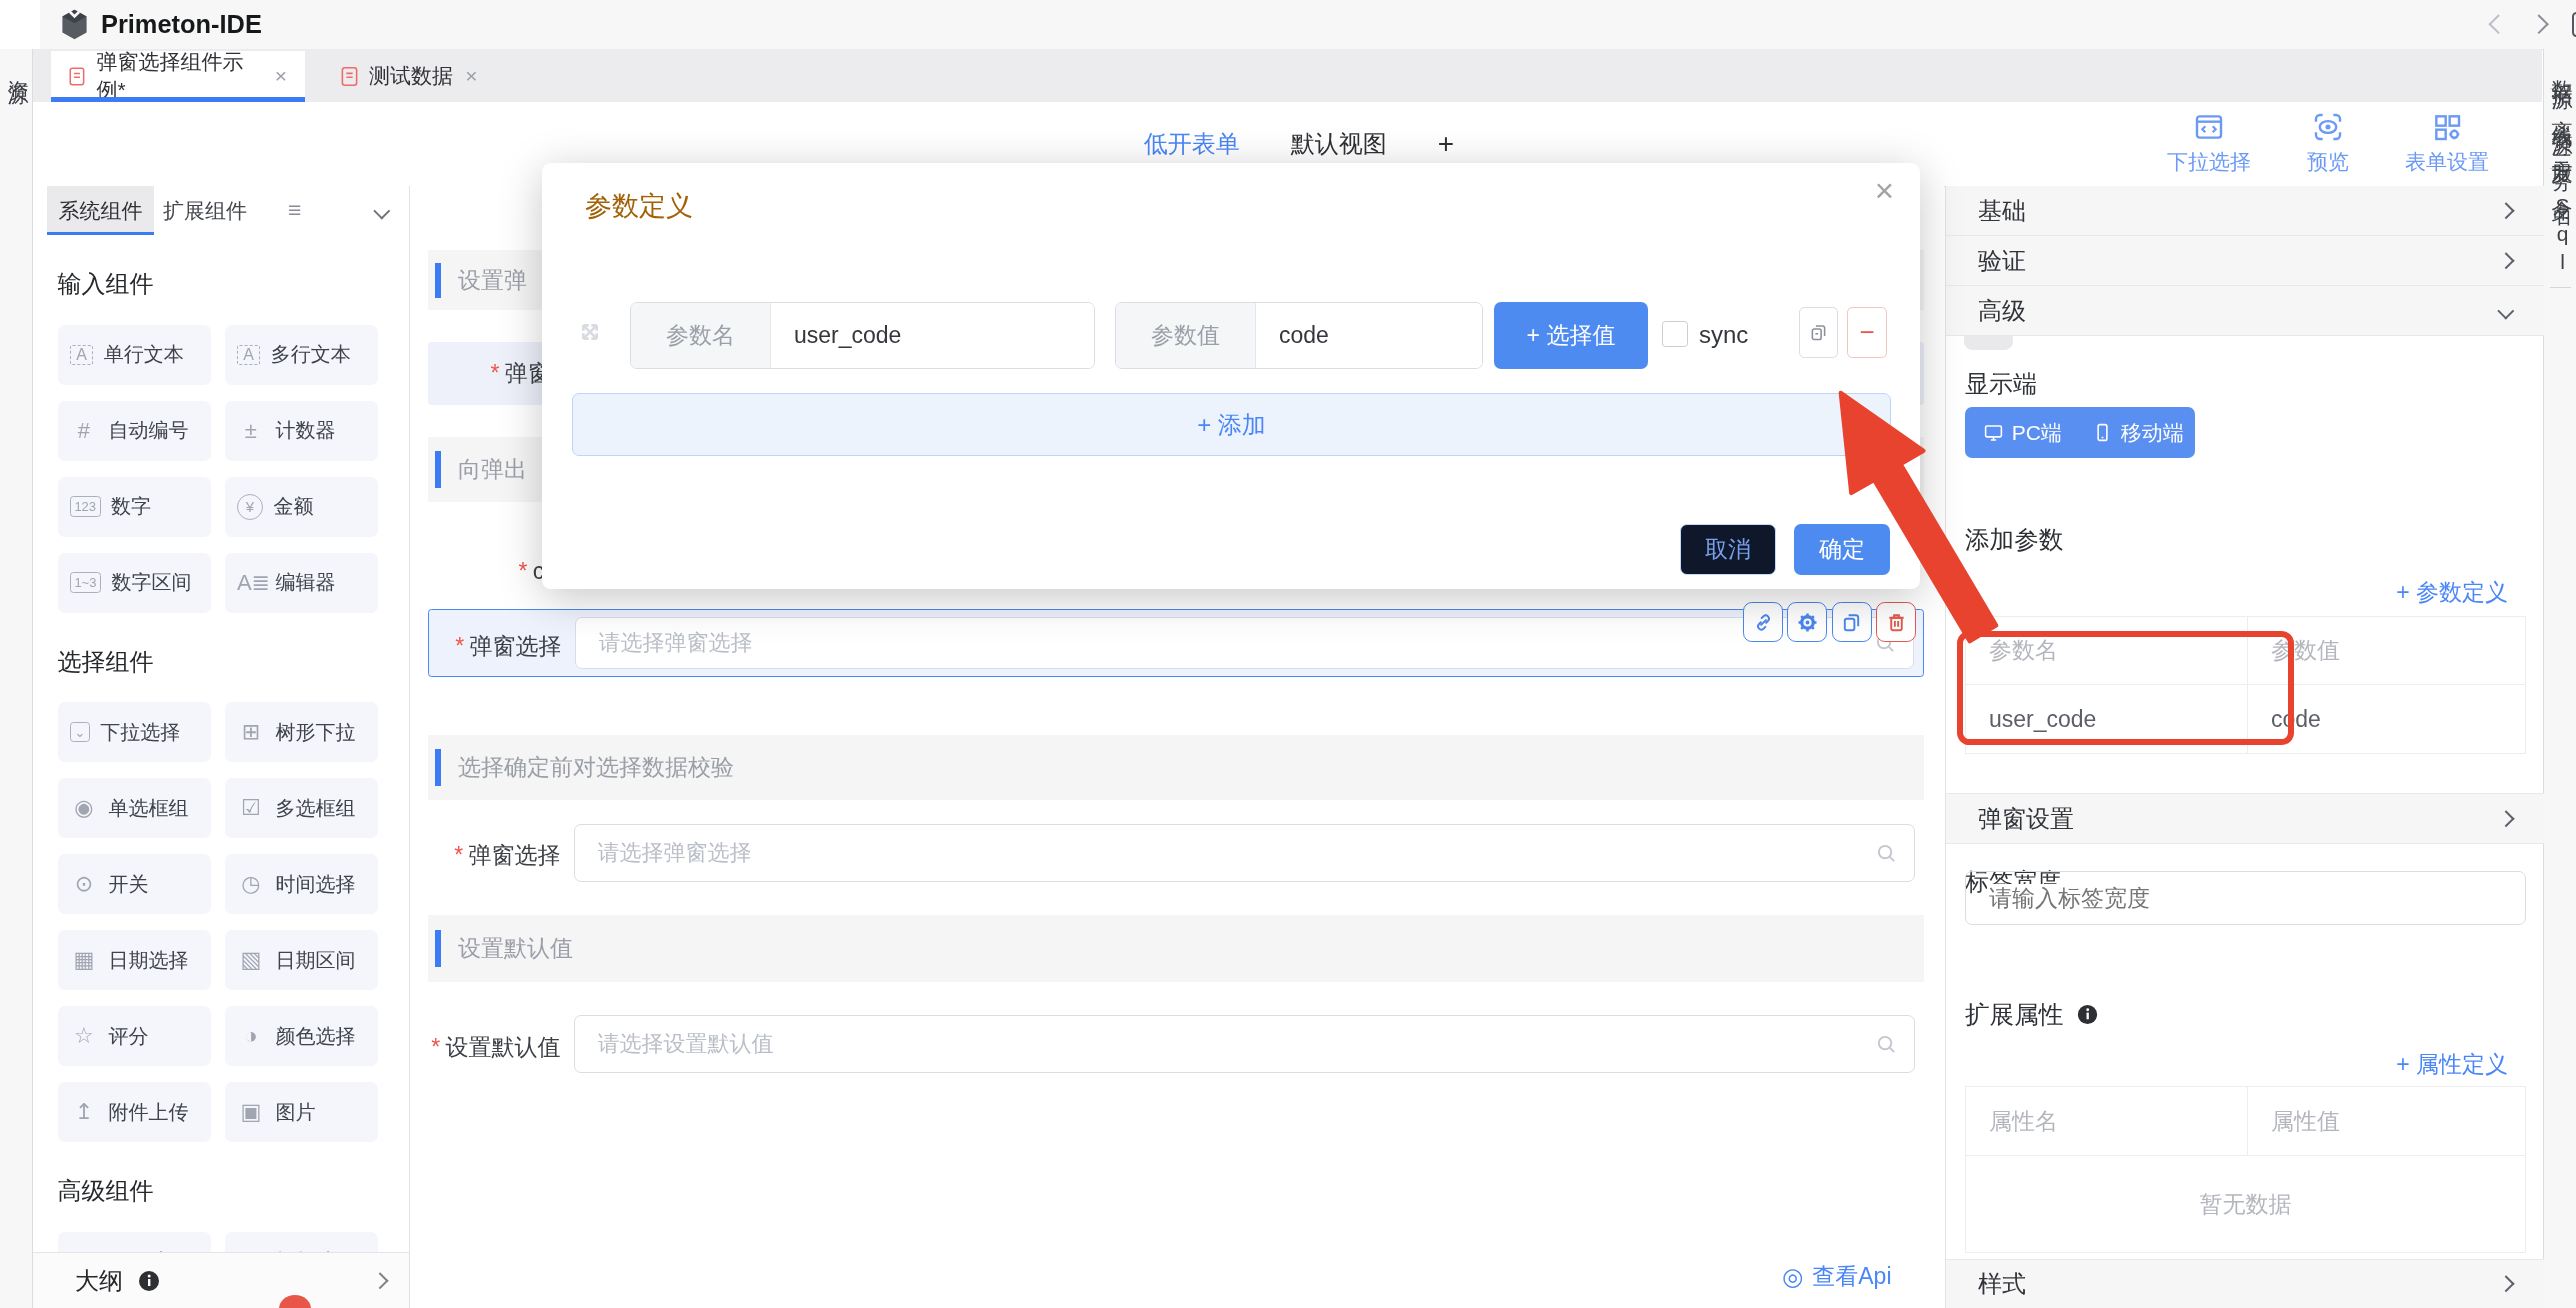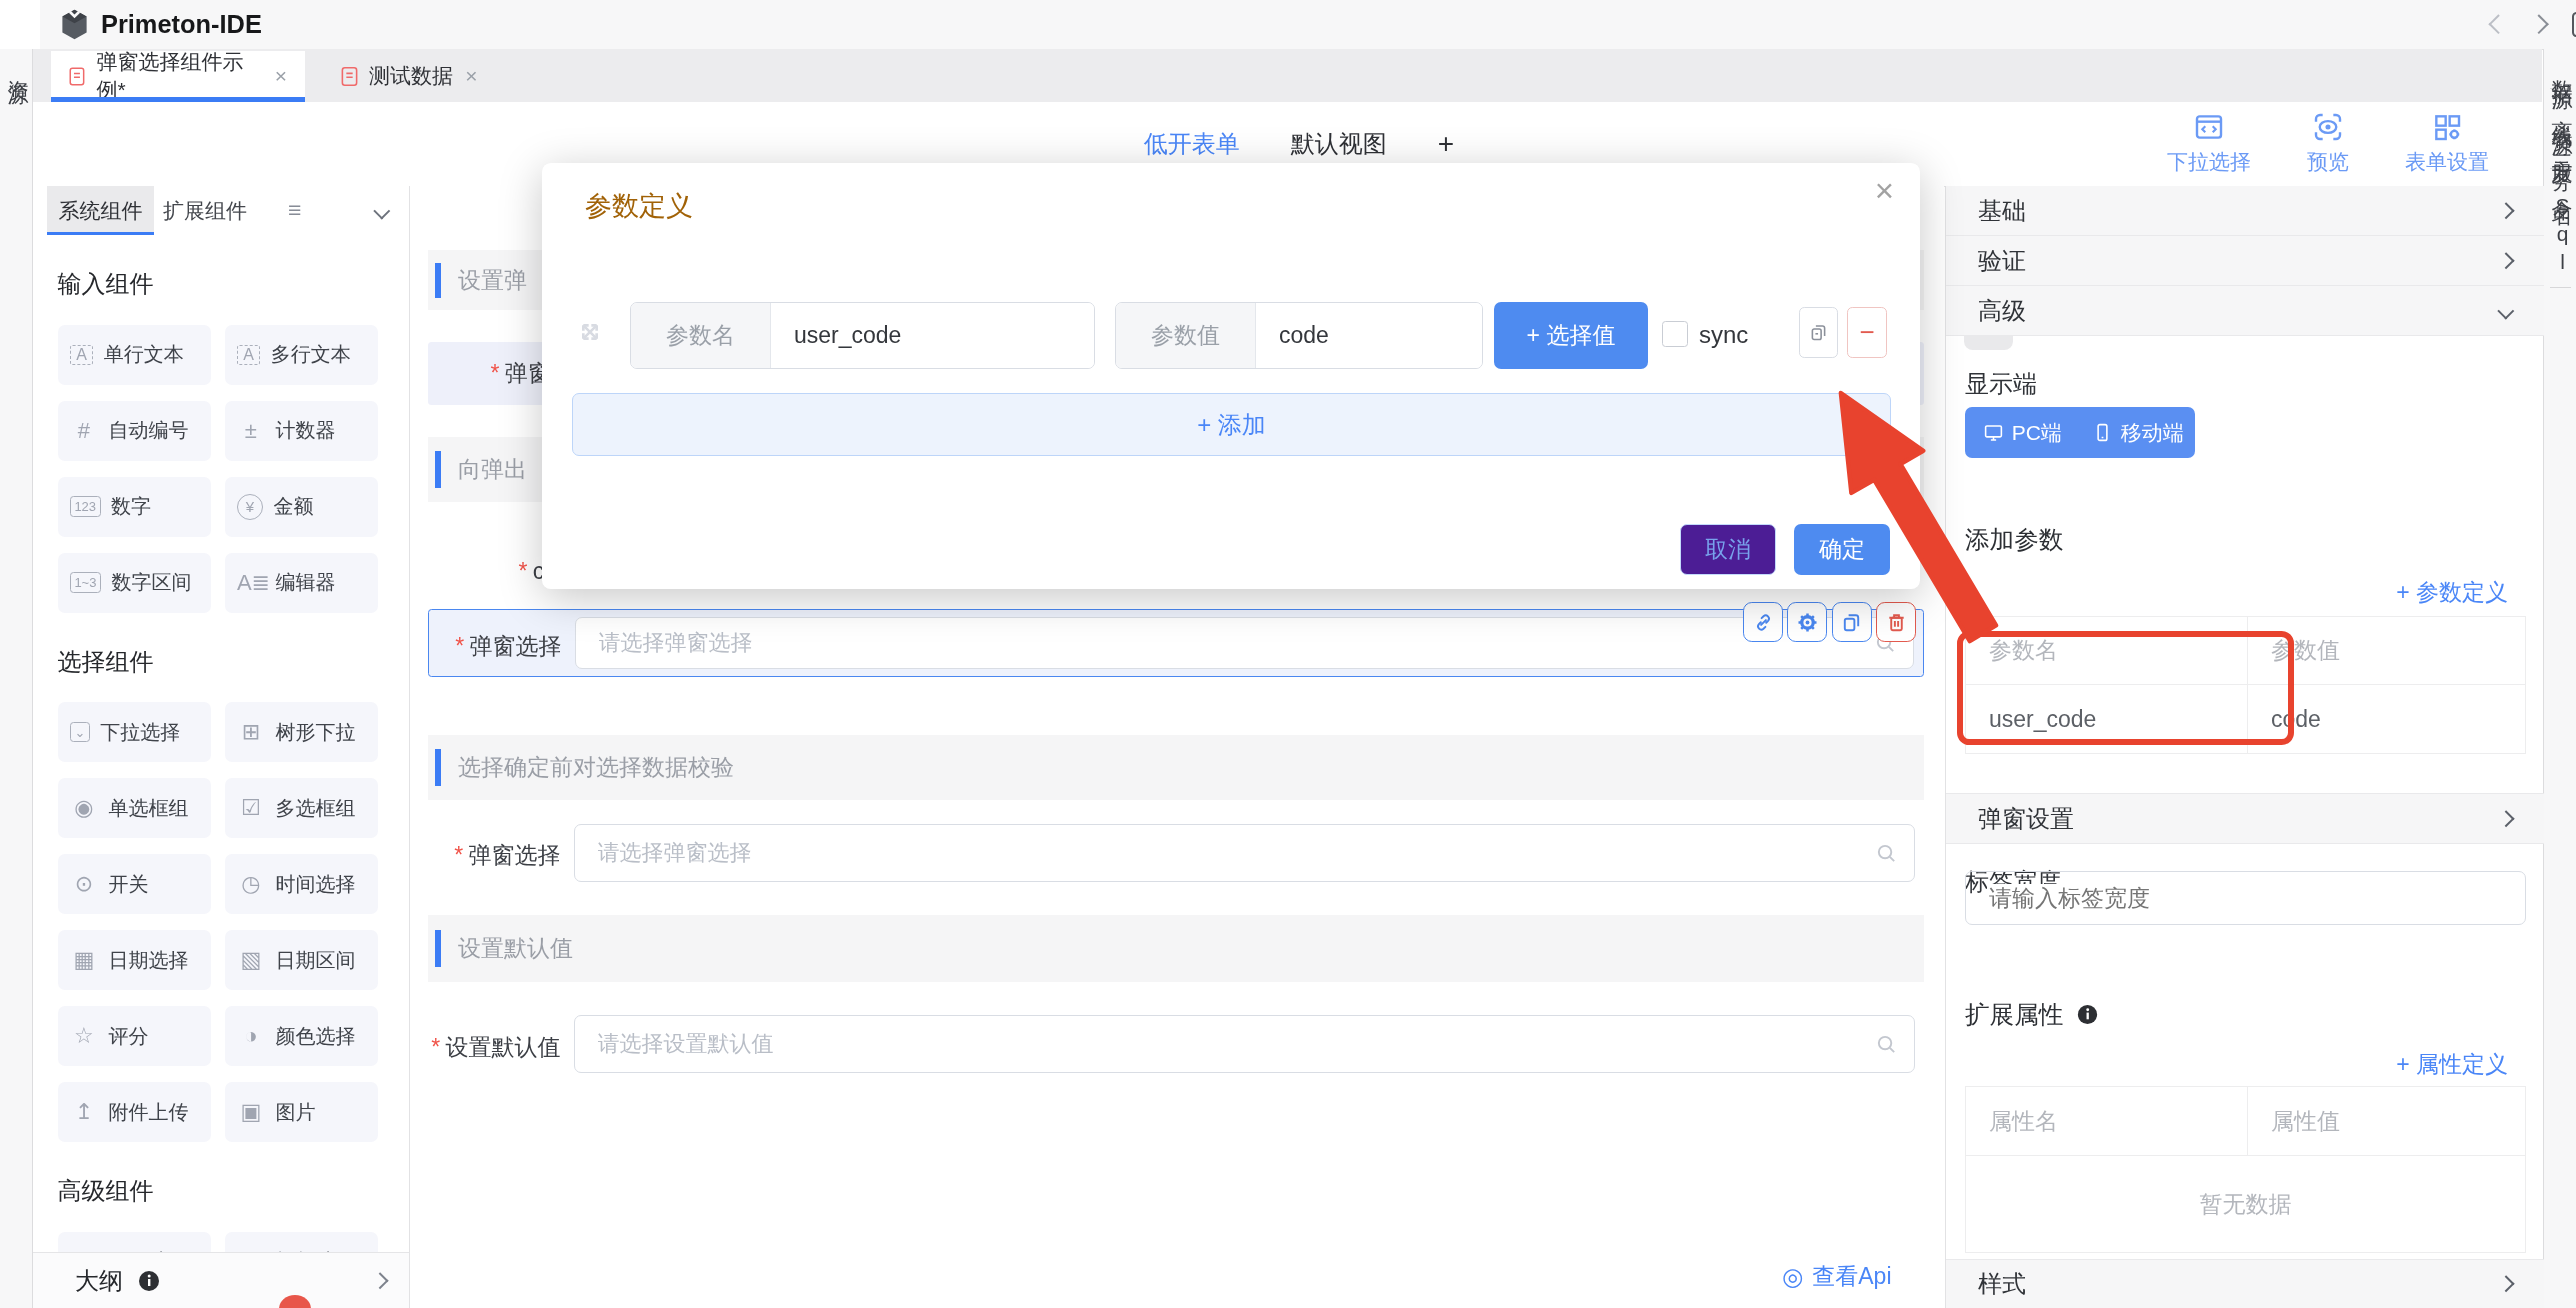--- a/index.html
+++ b/index.html
@@ -103,21 +103,21 @@
             color:#fff;font-size:23px;display:flex;align-items:center;justify-content:center;}
   .m-check{position:absolute;left:1120px;top:158px;width:26px;height:26px;border:1.3px solid #c9cdd4;
            border-radius:3.5px;background:#fff;box-sizing:border-box;}
   .m-sync{position:absolute;left:1157px;top:158px;font-size:24px;color:#34373c;}
   .m-copy{position:absolute;left:1257px;top:144px;width:39px;height:51px;border:0.9px solid #d9dde4;border-radius:5.3px;
           display:flex;align-items:center;justify-content:center;box-sizing:border-box;}
   .m-minus{position:absolute;left:1305px;top:144px;width:40px;height:51px;border:0.9px solid #f0c5c2;border-radius:5.3px;
            display:flex;align-items:center;justify-content:center;color:#e25a4e;font-size:26px;box-sizing:border-box;}
   .m-add{position:absolute;left:30px;top:230px;width:1319px;height:63px;background:#edf3fd;border:0.9px solid #bdd5f9;
          border-radius:7px;display:flex;align-items:center;justify-content:center;color:#4a86f7;font-size:24px;box-sizing:border-box;}
-  .m-cancel{position:absolute;left:1138px;top:361px;width:96px;height:51px;background:#4c1d95;border:0.9px solid #c3dafb;
+  .m-cancel{position:absolute;left:1138px;top:361px;width:96px;height:51px;background:#0f172a;border:0.9px solid #c3dafb;
             border-radius:7px;color:#78a3ec;font-size:23px;display:flex;align-items:center;justify-content:center;box-sizing:border-box;}
   .m-ok{position:absolute;left:1252px;top:361px;width:96px;height:51px;background:#4e8bf0;border-radius:7px;color:#fff;
         font-size:23px;display:flex;align-items:center;justify-content:center;}
   
   .rpanel{position:absolute;left:1945px;top:186px;width:598px;height:1122px;background:#fff;
           border-left:0.9px solid #e2e2e4;box-sizing:border-box;}
   .acc{position:absolute;left:0;width:598px;height:50px;background:#f6f6f7;border-bottom:0.9px solid #e9e9eb;
        box-sizing:border-box;display:flex;align-items:center;}
   .acc .t{margin-left:32px;font-size:24px;color:#303338;}
   .acc .chev{margin-left:auto;margin-right:32px;border-color:#5b6069;}

